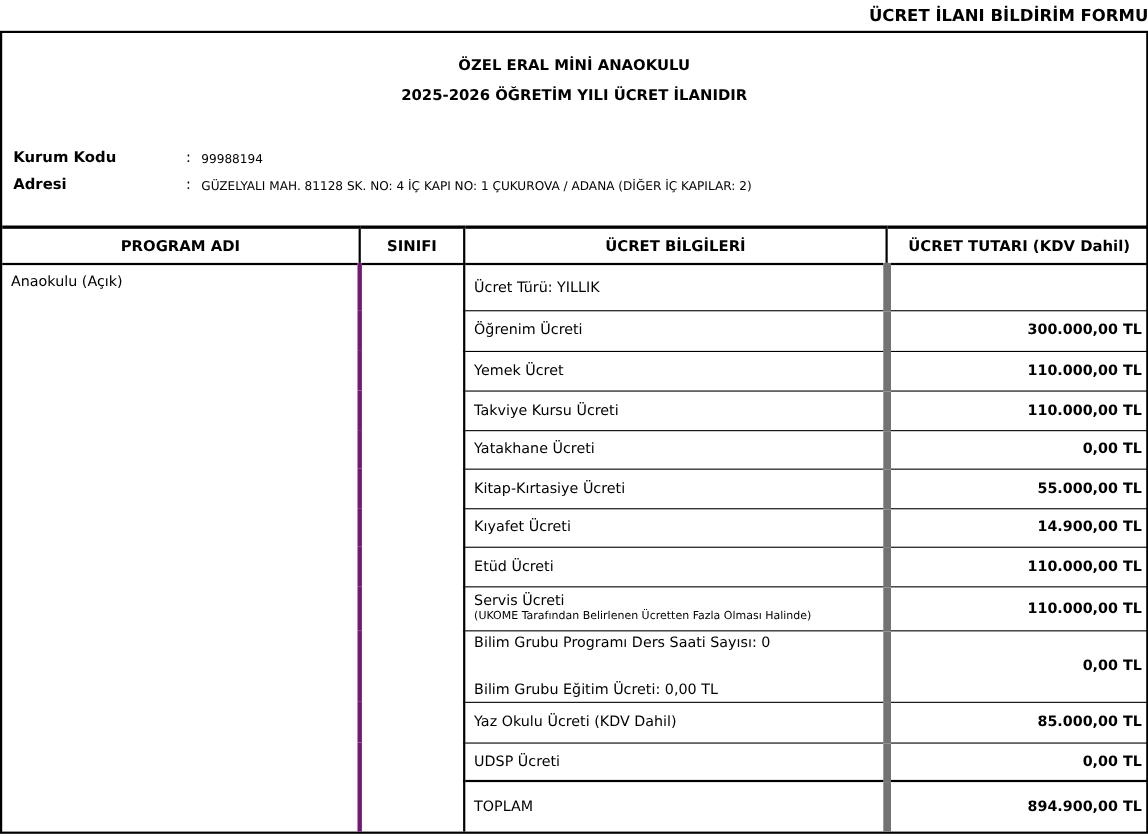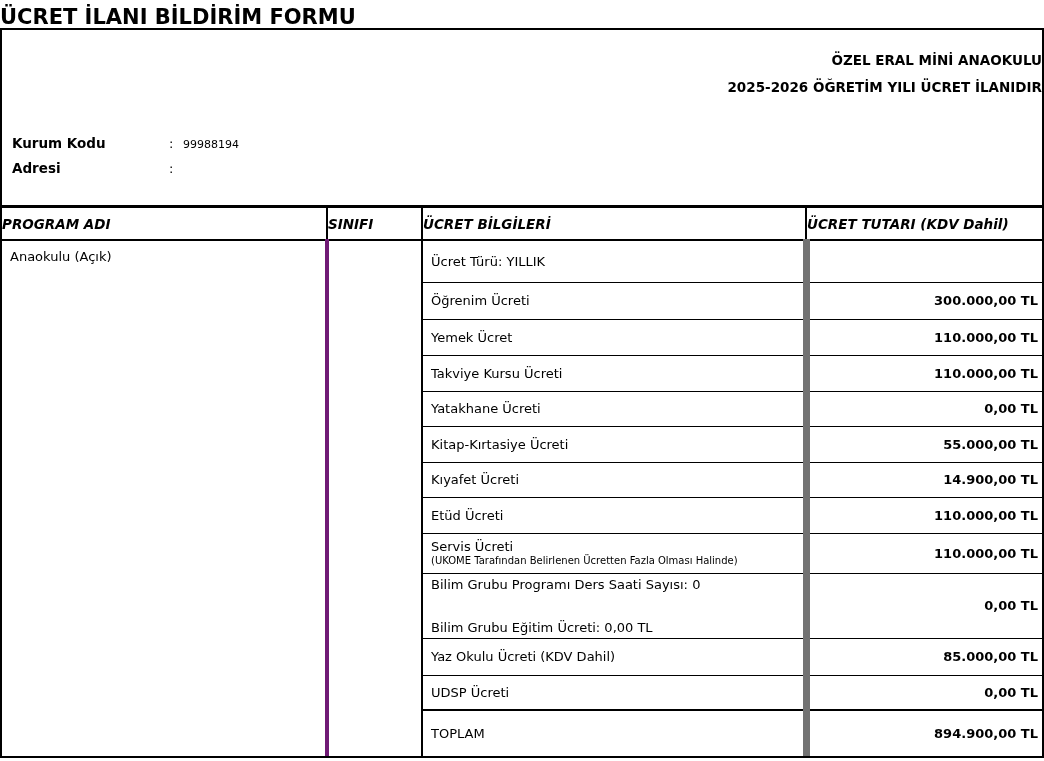--- a/index.html
+++ b/index.html
@@ -7,32 +7,32 @@
     width: 1044px;
     height: 761px;
     background: #fff;
     color: #000;
     font-family: "DejaVu Sans", "Liberation Sans", sans-serif;
     position: relative;
     overflow: hidden;
     box-sizing: border-box;
   }
   .title {
-    text-align: left;
-    font-weight: bold;
-    font-size: 21px;
+    text-align: right;
+    font-weight: bold;
+    font-size: 15px;
     padding-top: 5px;
     height: 23px;
   }
   .outer-box {
     border: 2px solid #000;
     box-sizing: border-box;
   }
   .school-header {
-    text-align: right;
+    text-align: center;
     font-weight: bold;
     font-size: 13.5px;
     padding-top: 17px;
     line-height: 27px;
   }
   .info-section {
     margin-top: 25px;
     padding-left: 10px;
     font-size: 13px;
   }
@@ -63,23 +63,22 @@
     border-left: 0;
     border-right: 0;
     border-bottom: 0;
   }
   .fee-table th {
     border: 2px solid #000;
     border-top: 3px solid #000;
     font-size: 13.5px;
     font-weight: bold;
     height: 31px;
-    text-align: left;
+    text-align: center;
     padding: 0;
-    font-style: italic;
   }
   .fee-table th:first-child { border-left: 0; }
   .fee-table th:last-child { border-right: 0; }
   .fee-table td {
     border-top: 1px solid #000;
     border-bottom: 1px solid #000;
     font-size: 13px;
     vertical-align: middle;
     padding: 0;
     overflow: hidden;
@@ -130,20 +129,21 @@
 
     <div class="info-section">
       <div class="info-row">
         <span class="info-label">Kurum Kodu</span>
         <span class="info-colon">:</span>
         <span class="info-value">99988194</span>
       </div>
       <div class="info-row">
         <span class="info-label">Adresi</span>
         <span class="info-colon">:</span>
+        <span class="info-value">GÜZELYALI MAH. 81128 SK.  NO: 4  İÇ KAPI NO: 1 ÇUKUROVA / ADANA (DİĞER İÇ KAPILAR: 2)</span>
       </div>
     </div>
 
     <table class="fee-table">
       <colgroup>
         <col style="width:325px">
         <col style="width:95px">
         <col style="width:384px">
         <col style="width:240px">
       </colgroup>

